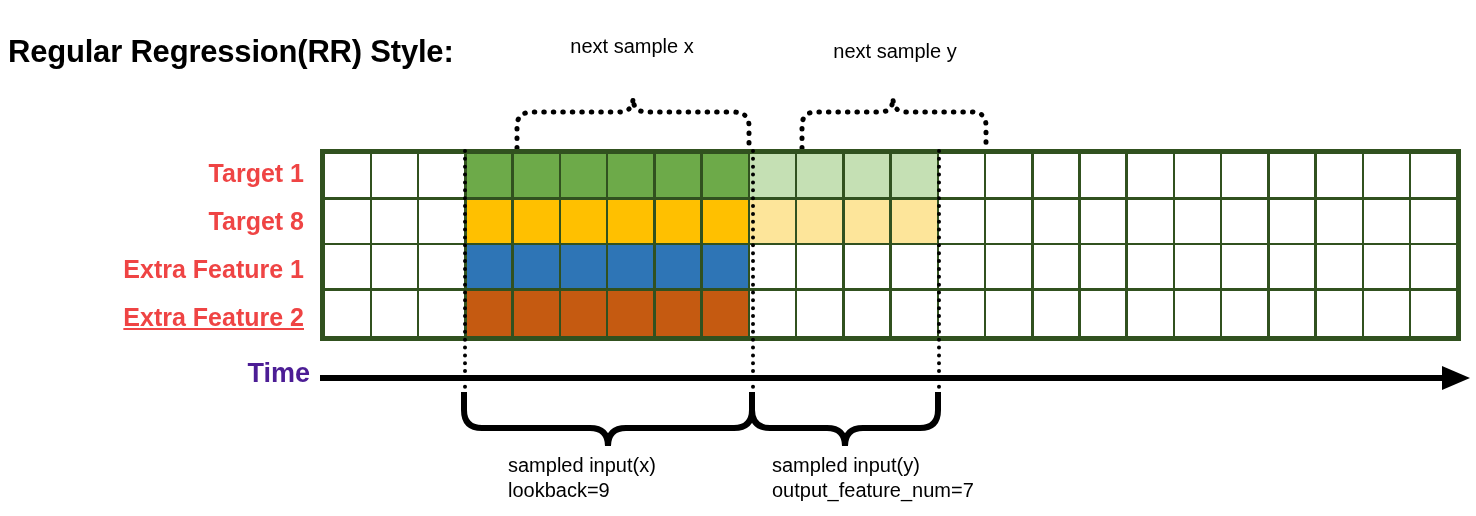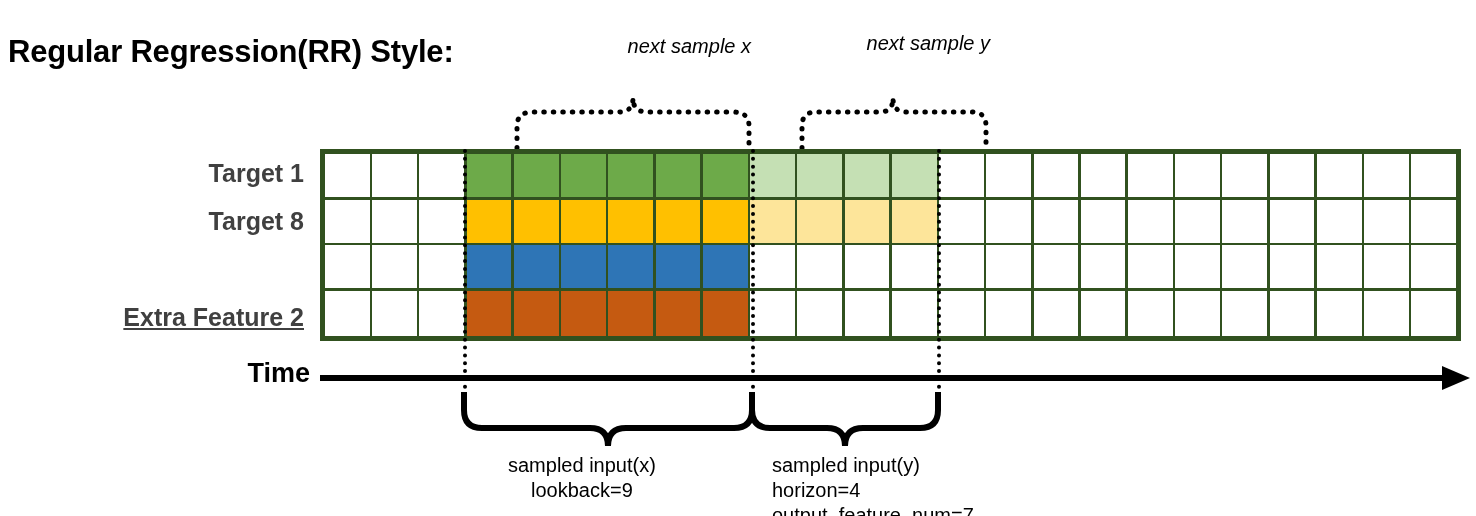--- a/index.html
+++ b/index.html
@@ -28,47 +28,46 @@
     font-weight: 700;
     color: #000000;
     letter-spacing: -0.2px;
     white-space: nowrap;
   }
 
   
   .top-note {
     position: absolute;
     font-size: 20px;
-    font-style: italic;
     font-weight: 400;
     color: #000000;
     white-space: nowrap;
-    text-align: right;
+    text-align: center;
   }
   #note-x { left: 513px; top: 3px; width: 238px; }
-  #note-y { left: 800px; top: 0; width: 190px; }
+  #note-y { left: 800px; top: 8px; width: 190px; }
 
   
   #row-labels {
     position: absolute;
     left: 0px;
     top: 117px;
     width: 312px;
     height: 192px;
   }
   .row-label {
     position: absolute;
     right: 0;
     width: 312px;
     height: 48px;
     line-height: 48px;
     text-align: right;
     font-size: 25px;
     font-weight: 700;
-    color: #404040;
+    color: #ef4444;
     white-space: nowrap;
     padding-right: 8px;
     box-sizing: border-box;
   }
 
   
   #grid {
     position: absolute;
     left: 320px;
     top: 117px;
@@ -96,21 +95,21 @@
 
   
   #time-label {
     position: absolute;
     left: 150px;
     top: 326px;
     width: 160px;
     text-align: right;
     font-size: 27px;
     font-weight: 700;
-    color: #000000;
+    color: #4c1d95;
     white-space: nowrap;
   }
   #time-arrow {
     position: absolute;
     left: 320px;
     top: 330px;
     width: 1150px;
     height: 32px;
   }
 
@@ -129,21 +128,21 @@
 
   
   .caption {
     position: absolute;
     font-size: 20px;
     font-weight: 400;
     color: #000000;
     line-height: 25px;
     white-space: nowrap;
   }
-  #cap-input  { left: 508px; top: 421px; text-align: center; }
+  #cap-input  { left: 508px; top: 421px; }
   #cap-output { left: 772px; top: 421px; }
   .caption div { white-space: nowrap; }
 </style>
 </head>
 <body>
 
 <div id="stage">
 
   <div id="title">Regular Regression(RR) Style:</div>
 
@@ -154,20 +153,21 @@
     <path d="M 2,80 L 2,58 Q 2,44 18,44 L 104,44 Q 118,44 118,30 Q 118,44 132,44 L 218,44 Q 234,44 234,58 L 234,80" fill="none" stroke="#000000" stroke-width="5" stroke-linecap="round" stroke-dasharray="0.5 9"></path>
   </svg>
 
   <svg class="brace-svg" id="brace-top-y" style="left:800px; top:36px; width:190px; height:82px;">
     <path d="M 2,80 L 2,58 Q 2,44 16,44 L 80,44 Q 93,44 93,30 Q 93,44 106,44 L 172,44 Q 186,44 186,58 L 186,80" fill="none" stroke="#000000" stroke-width="5" stroke-linecap="round" stroke-dasharray="0.5 9"></path>
   </svg>
 
   <div id="row-labels">
     <div class="row-label" style="top:0px;">Target 1</div>
     <div class="row-label" style="top:48px;">Target 8</div>
+    <div class="row-label" style="top:96px;">Extra Feature 1</div>
     <div class="row-label" style="top:144px;text-decoration:underline;">Extra Feature 2</div>
   </div>
 
   <div id="grid">
       <div class="grid-row">
         <div class="cell" style="background: rgb(255, 255, 255);"></div>
         <div class="cell" style="background: rgb(255, 255, 255);"></div>
         <div class="cell" style="background: rgb(255, 255, 255);"></div>
         <div class="cell" style="background: rgb(109, 170, 73);"></div>
         <div class="cell" style="background: rgb(109, 170, 73);"></div>
@@ -289,17 +289,16 @@
     <path d="M 3,0 L 3,18 Q 3,36 21,36 L 78,36 Q 96,36 96,54 Q 96,36 114,36 L 171,36 Q 189,36 189,18 L 189,0" fill="none" stroke="#000000" stroke-width="6" stroke-linecap="butt"></path>
   </svg>
 
   <div class="caption" id="cap-input">
     <div>sampled input(x)</div>
     <div>lookback=9</div>
   </div>
 
   <div class="caption" id="cap-output">
     <div>sampled input(y)</div>
-    <div>horizon=4</div>
     <div>output_feature_num=7</div>
   </div>
 
 </div>
 
 </body></html>

